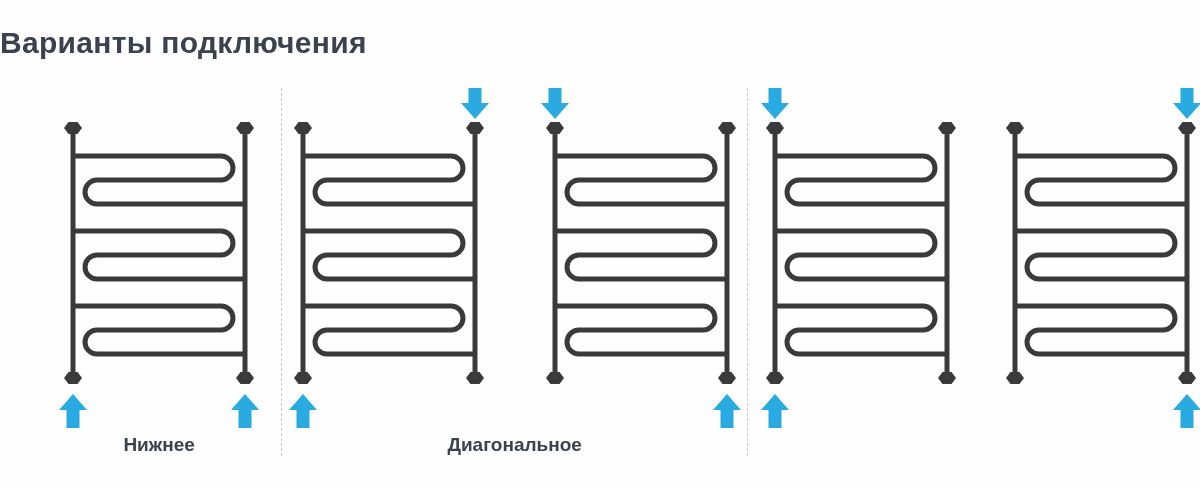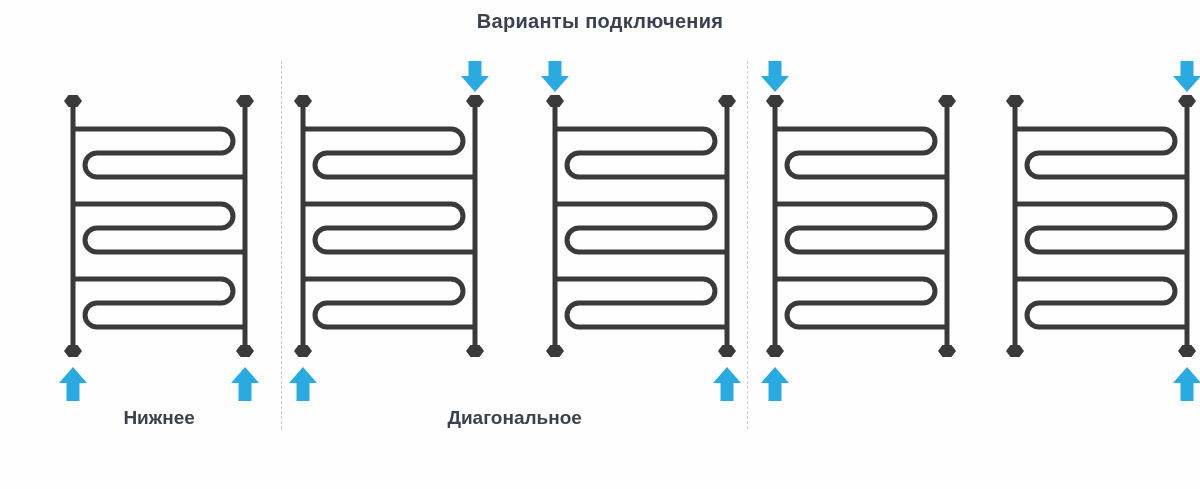--- a/index.html
+++ b/index.html
@@ -6,23 +6,22 @@
   body {
     width: 1200px;
     height: 489px;
     background: var(--background, #fefefe);
     font-family: "Liberation Sans", sans-serif;
     overflow: hidden;
   }
   .page { width: 1200px; height: 489px; }
   .title {
     margin: 0;
-    padding-top: 10px;
-    text-align: center;
-    font-size: 20px;
+    padding-top: 26px;
+    font-size: 30px;
     font-weight: 700;
     letter-spacing: 0.3px;
     color: var(--text, #39424e);
   }
   .groups {
     display: flex;
     margin-top: 28px;
     align-items: stretch;
     padding-left: 37px;
   }

